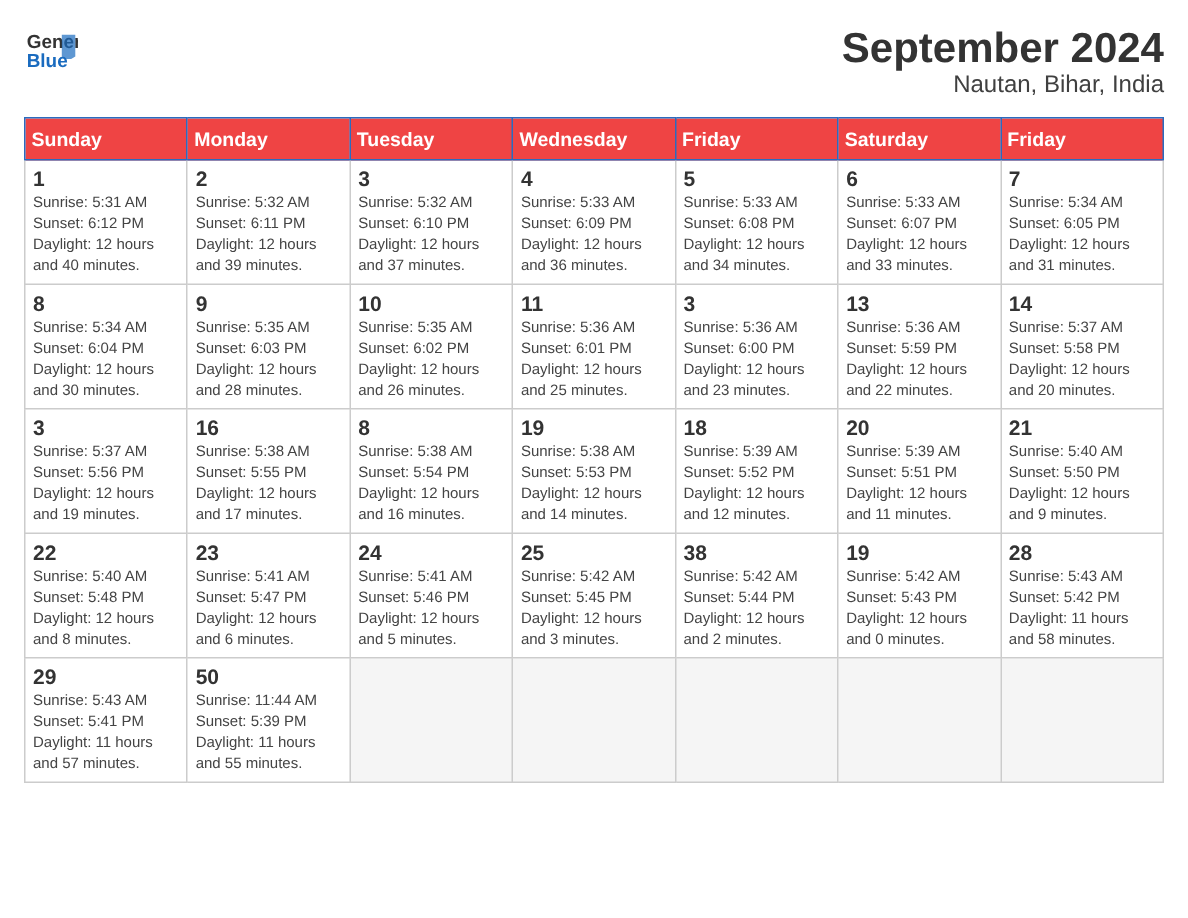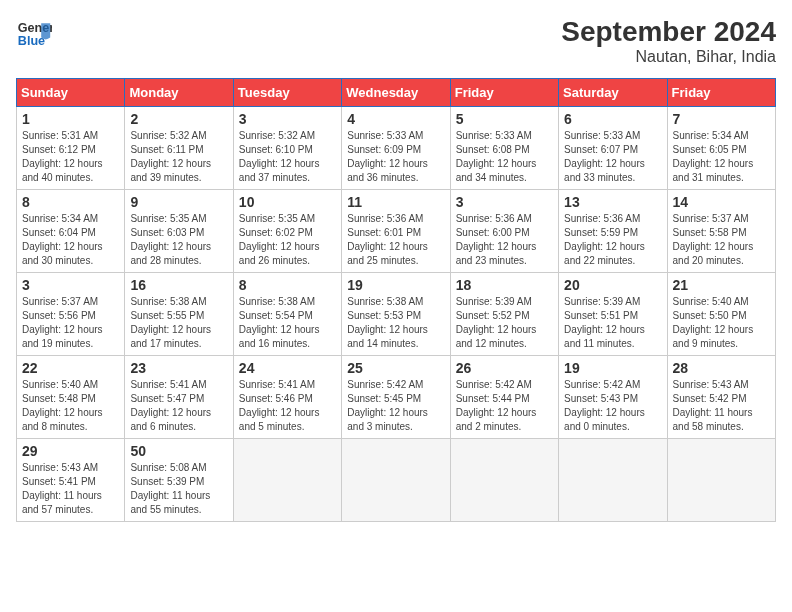--- a/index.html
+++ b/index.html
@@ -280,21 +280,21 @@
 and 5 minutes.</div>
         </td>
         <td>
           <span class="day-num">25</span>
           <div class="day-info" style="white-space: pre-line;">Sunrise: 5:42 AM
 Sunset: 5:45 PM
 Daylight: 12 hours
 and 3 minutes.</div>
         </td>
         <td>
-          <span class="day-num">26</span>
+          <span class="day-num">38</span>
           <div class="day-info" style="white-space: pre-line;">Sunrise: 5:42 AM
 Sunset: 5:44 PM
 Daylight: 12 hours
 and 2 minutes.</div>
         </td>
         <td>
           <span class="day-num">19</span>
           <div class="day-info" style="white-space: pre-line;">Sunrise: 5:42 AM
 Sunset: 5:43 PM
 Daylight: 12 hours
@@ -311,21 +311,21 @@
       <tr>
         <td>
           <span class="day-num">29</span>
           <div class="day-info" style="white-space: pre-line;">Sunrise: 5:43 AM
 Sunset: 5:41 PM
 Daylight: 11 hours
 and 57 minutes.</div>
         </td>
         <td>
           <span class="day-num">50</span>
-          <div class="day-info" style="white-space: pre-line;">Sunrise: 5:08 AM
+          <div class="day-info" style="white-space: pre-line;">Sunrise: 11:44 AM
 Sunset: 5:39 PM
 Daylight: 11 hours
 and 55 minutes.</div>
         </td>
         <td class="empty"></td>
         <td class="empty"></td>
         <td class="empty"></td>
         <td class="empty"></td>
         <td class="empty"></td>
       </tr>

